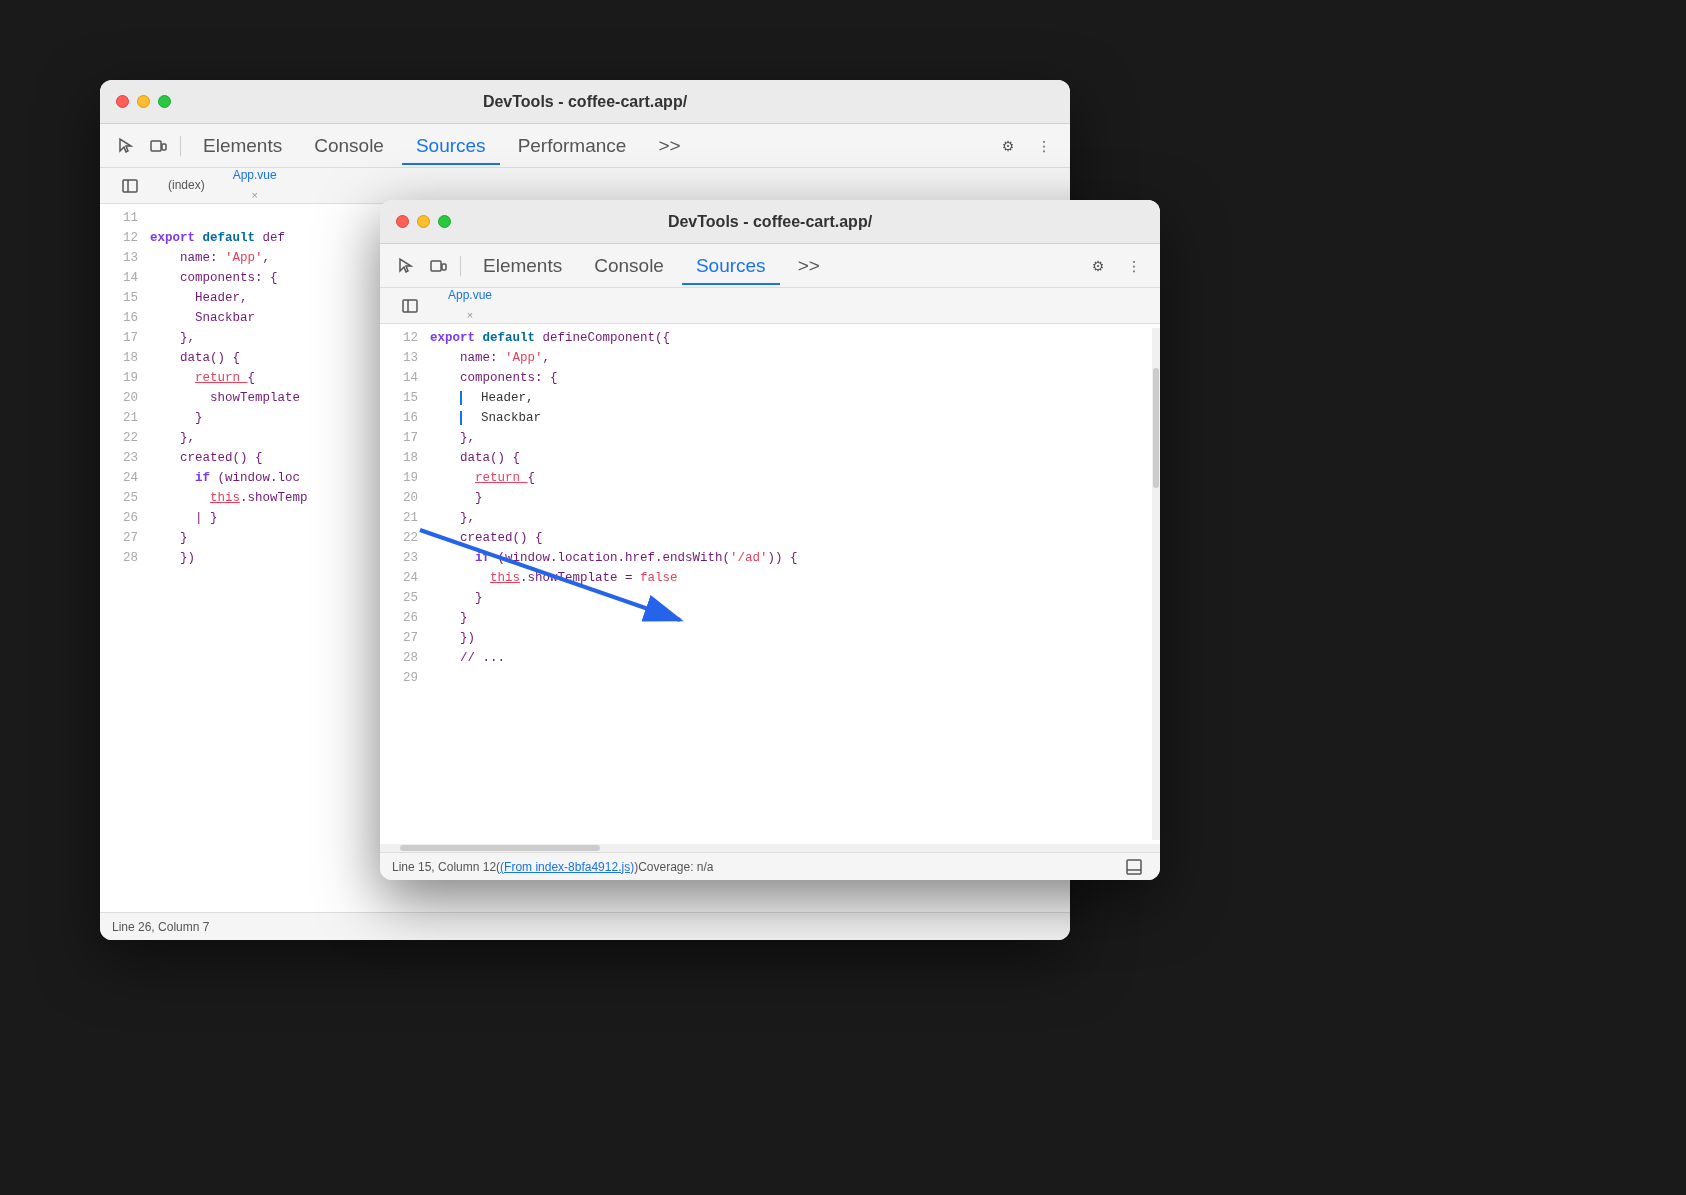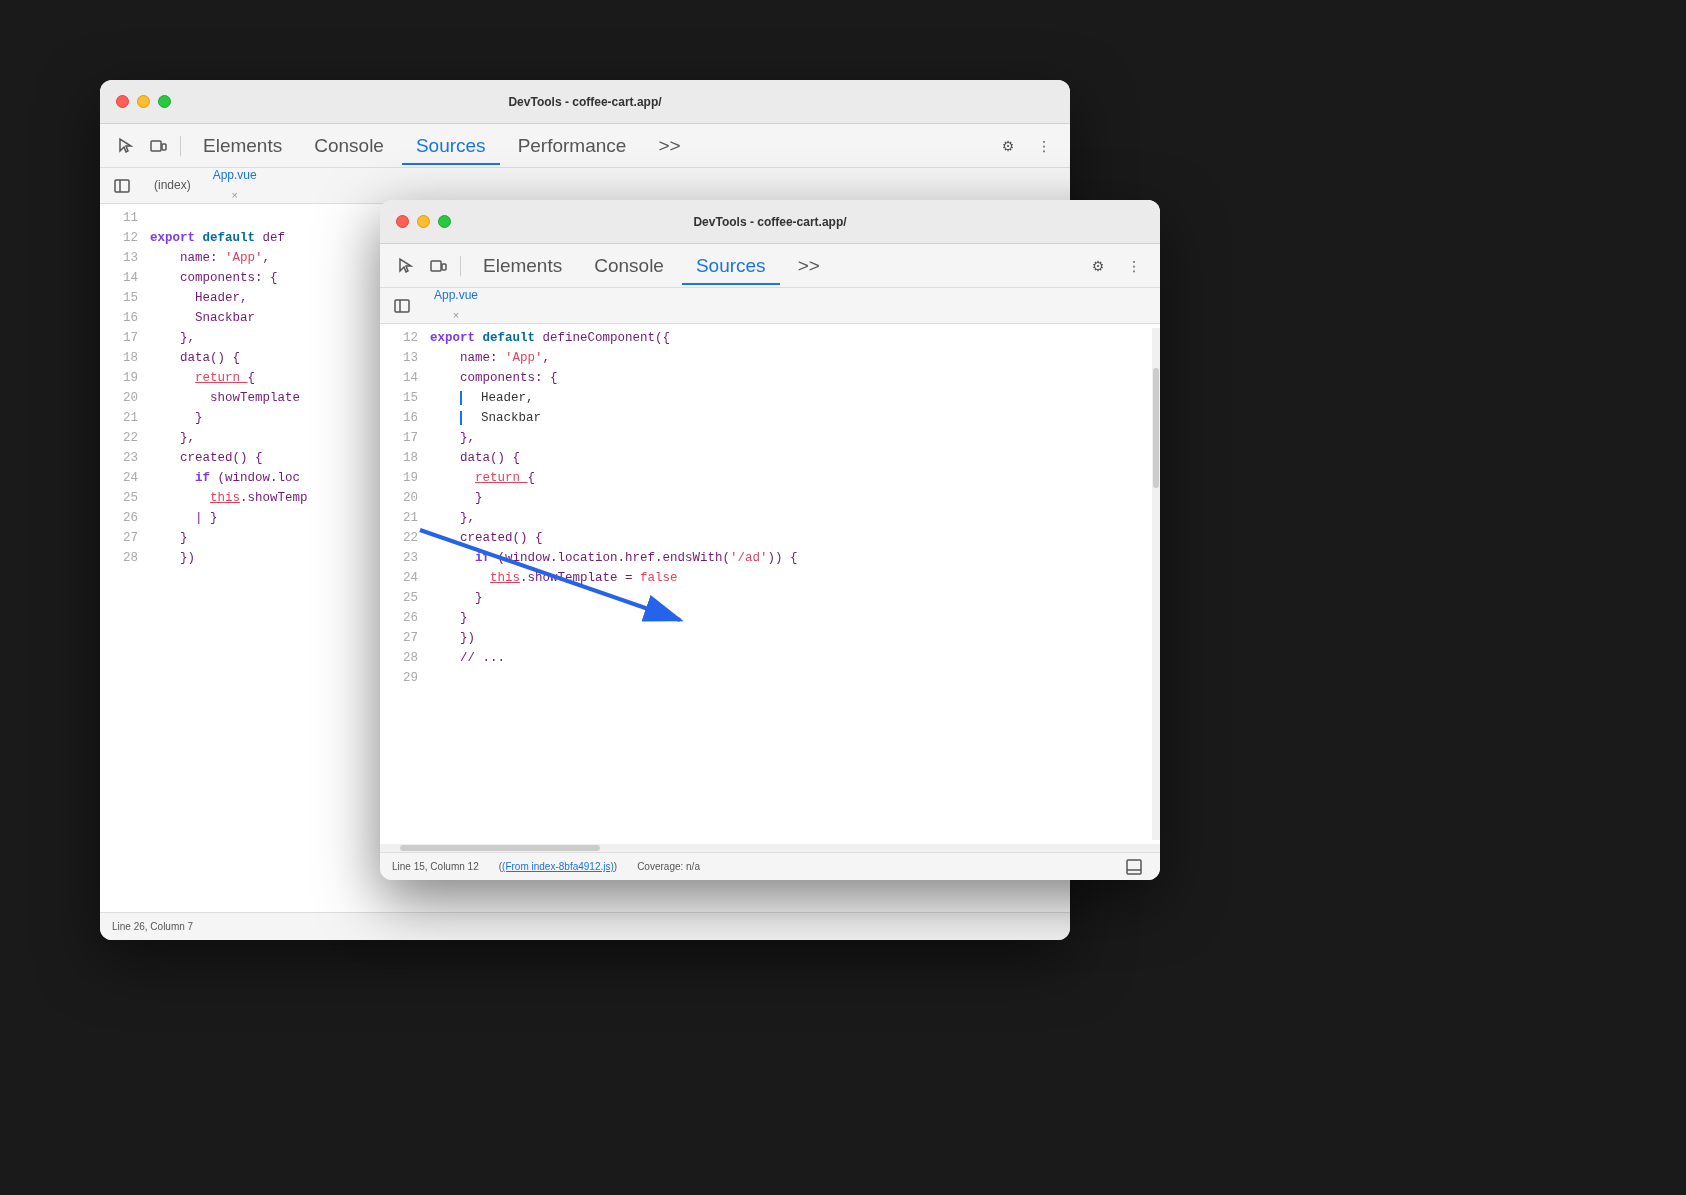--- a/index.html
+++ b/index.html
@@ -61,21 +61,21 @@
     }
 
     .tl-red { background: #ff5f57; border: 1px solid #e0443e; }
     .tl-yellow { background: #febc2e; border: 1px solid #d4a017; }
     .tl-green { background: #28c840; border: 1px solid #1aab29; }
 
     .title-text {
       position: absolute;
       left: 50%;
       transform: translateX(-50%);
-      font-size: 12px;
+      font-size: 16px;
       font-weight: 600;
       color: #333;
     }
 
     
     .toolbar {
       background: #f5f5f5;
       height: 44px;
       display: flex;
       align-items: center;
@@ -123,23 +123,23 @@
       align-items: center;
       gap: 8px;
     }
 
     
     .file-tabs {
       background: #f5f5f5;
       height: 36px;
       display: flex;
       align-items: center;
-      padding: 0 8px;
+      padding: 0 16px;
       border-bottom: 1px solid #ddd;
-      gap: 2px;
+      gap: 8px;
     }
 
     .sidebar-toggle {
       width: 28px;
       height: 28px;
       display: flex;
       align-items: center;
       justify-content: center;
       color: #555;
       cursor: pointer;
@@ -224,23 +224,23 @@
     .plain { color: #701a75; }
 
     
     .status-bar {
       height: 28px;
       background: #f5f5f5;
       border-top: 1px solid #ddd;
       display: flex;
       align-items: center;
       padding: 0 12px;
-      font-size: 10px;
+      font-size: 12px;
       color: #555;
-      gap: 20px;
+      gap: 0;
     }
 
     .status-bar a {
       color: #1a73e8;
       text-decoration: underline;
       cursor: pointer;
     }
 
     .status-bar-right {
       margin-left: auto;

